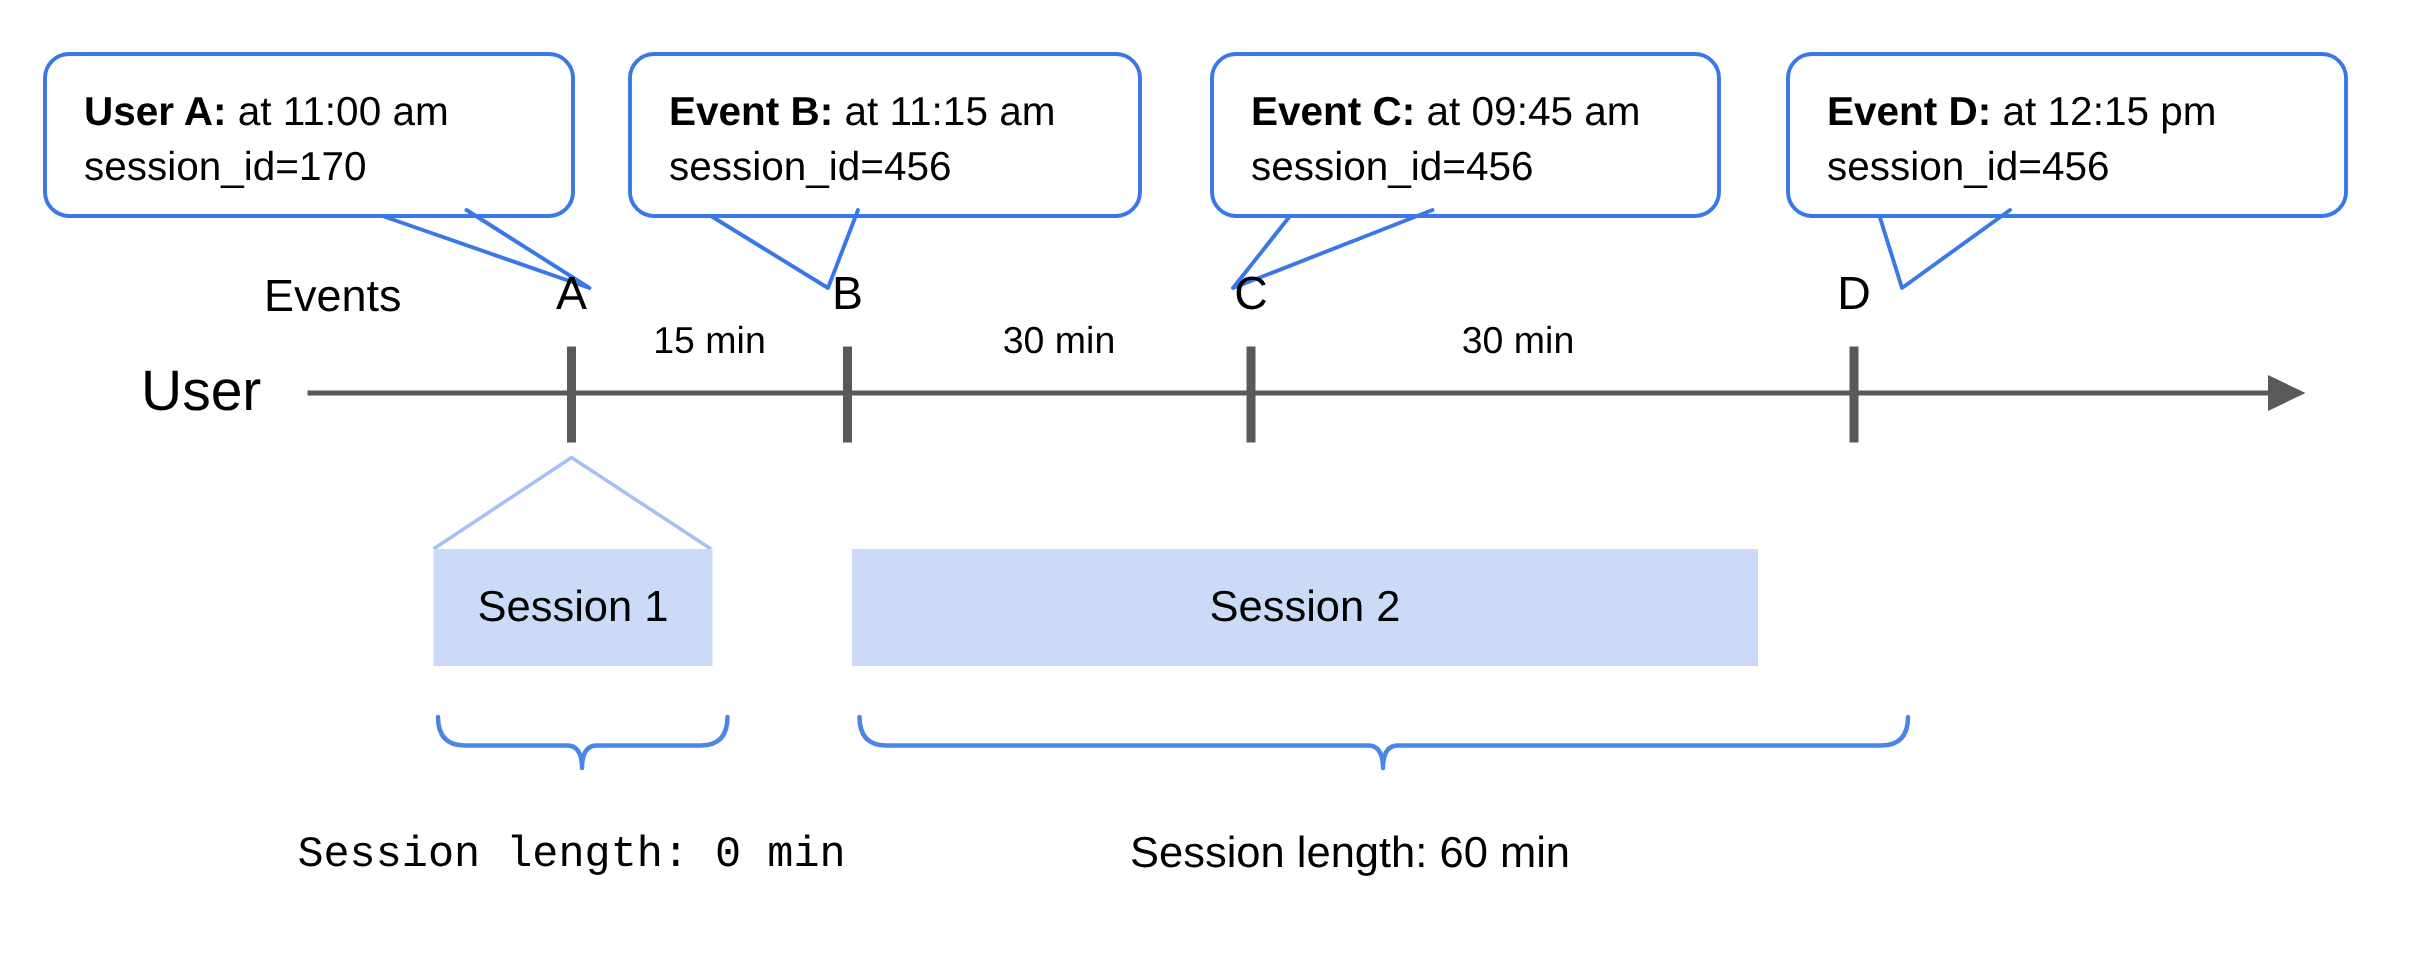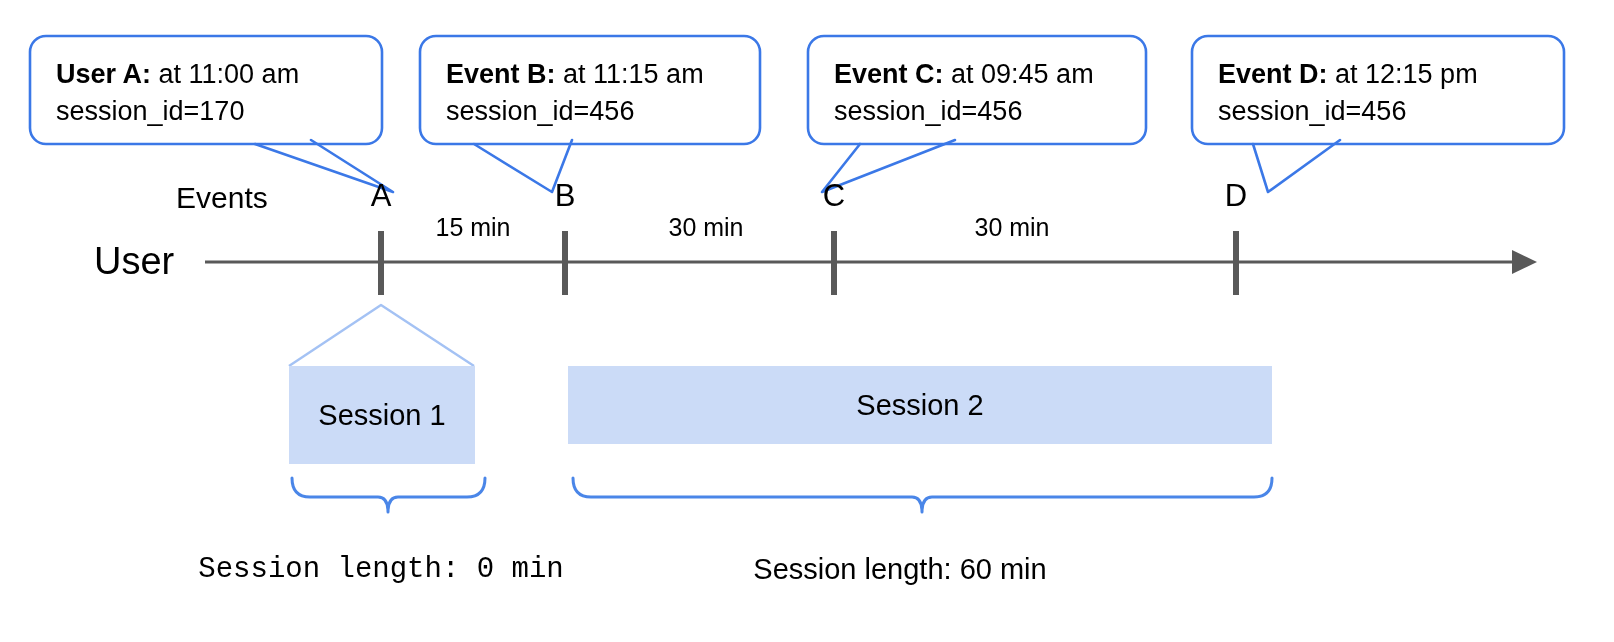--- a/index.html
+++ b/index.html
@@ -135,24 +135,24 @@
 
   <div class="evt-letter" style="left:381px; top:178px;">A</div>
   <div class="evt-letter" style="left:565px; top:178px;">B</div>
   <div class="evt-letter" style="left:834px; top:178px;">C</div>
   <div class="evt-letter" style="left:1236px; top:178px;">D</div>
 
   <div class="gap-label" style="left:473px; top:213px;">15 min</div>
   <div class="gap-label" style="left:706px; top:213px;">30 min</div>
   <div class="gap-label" style="left:1012px; top:213px;">30 min</div>
 
-  <div class="session-box" style="left:289px; top:366px; width:186px; height:98px; background:#cbdbf7;">
+  <div class="session-box" style="left:289px; top:366px; width:186px; height:78px; background:#cbdbf7;">
     <span>Session 1</span>
   </div>
 
-  <div class="session-box" style="left:568px; top:366px; width:704px; height:78px; background:#cbdbf7;">
+  <div class="session-box" style="left:568px; top:366px; width:604px; height:78px; background:#cbdbf7;">
     <span>Session 2</span>
   </div>
 
   <div class="len-label" style="left:381px; top:553px;font-family:Liberation Mono, monospace;">Session length: 0 min</div>
   <div class="len-label" style="left:900px; top:553px;">Session length: 60 min</div>
 
 </div>
 
 </body></html>

